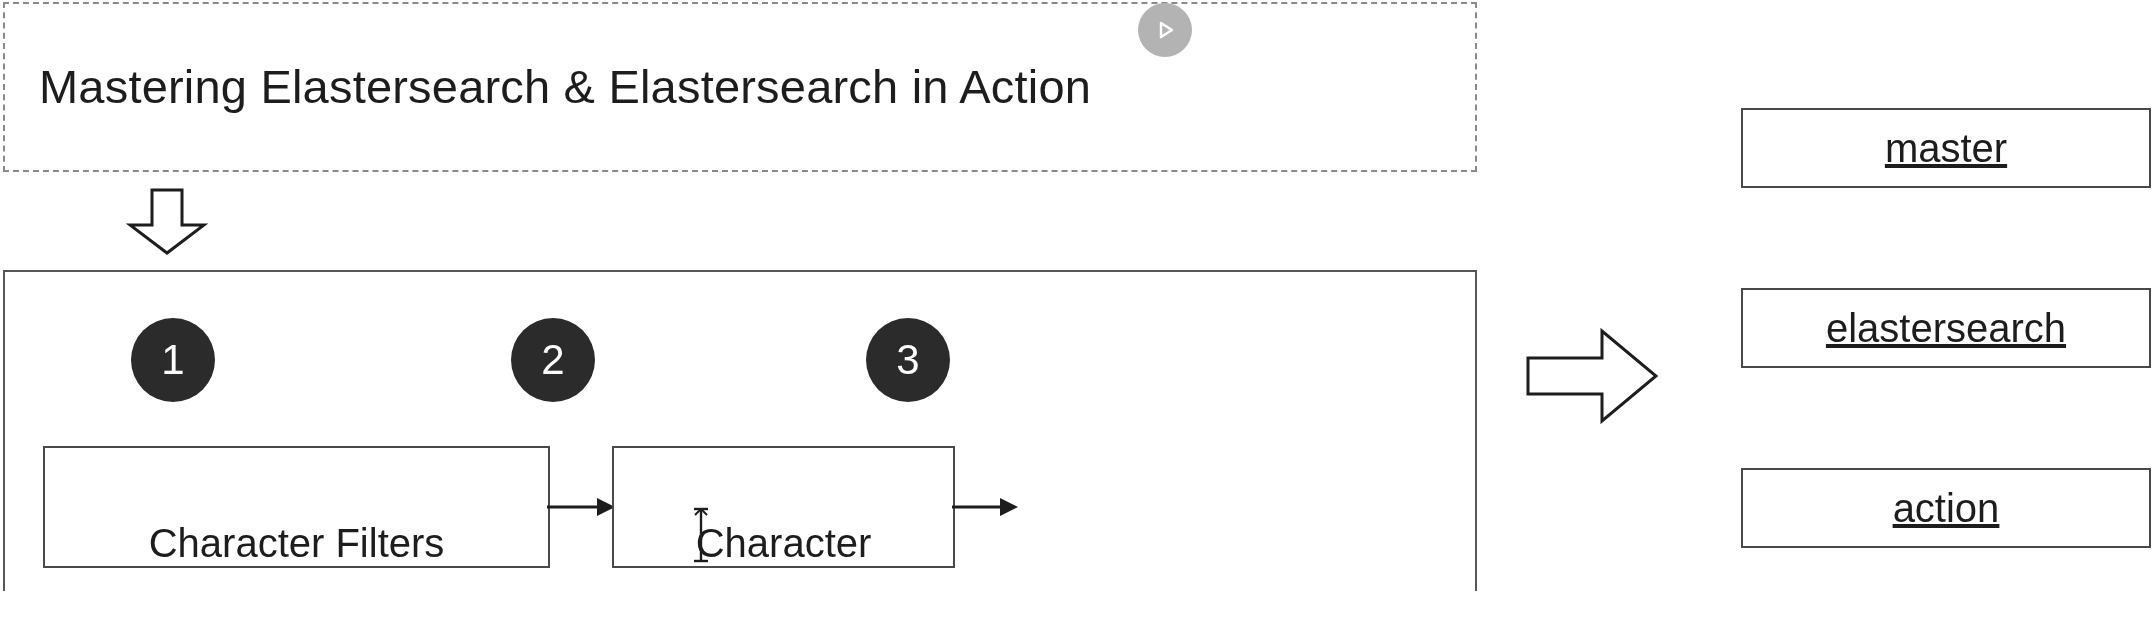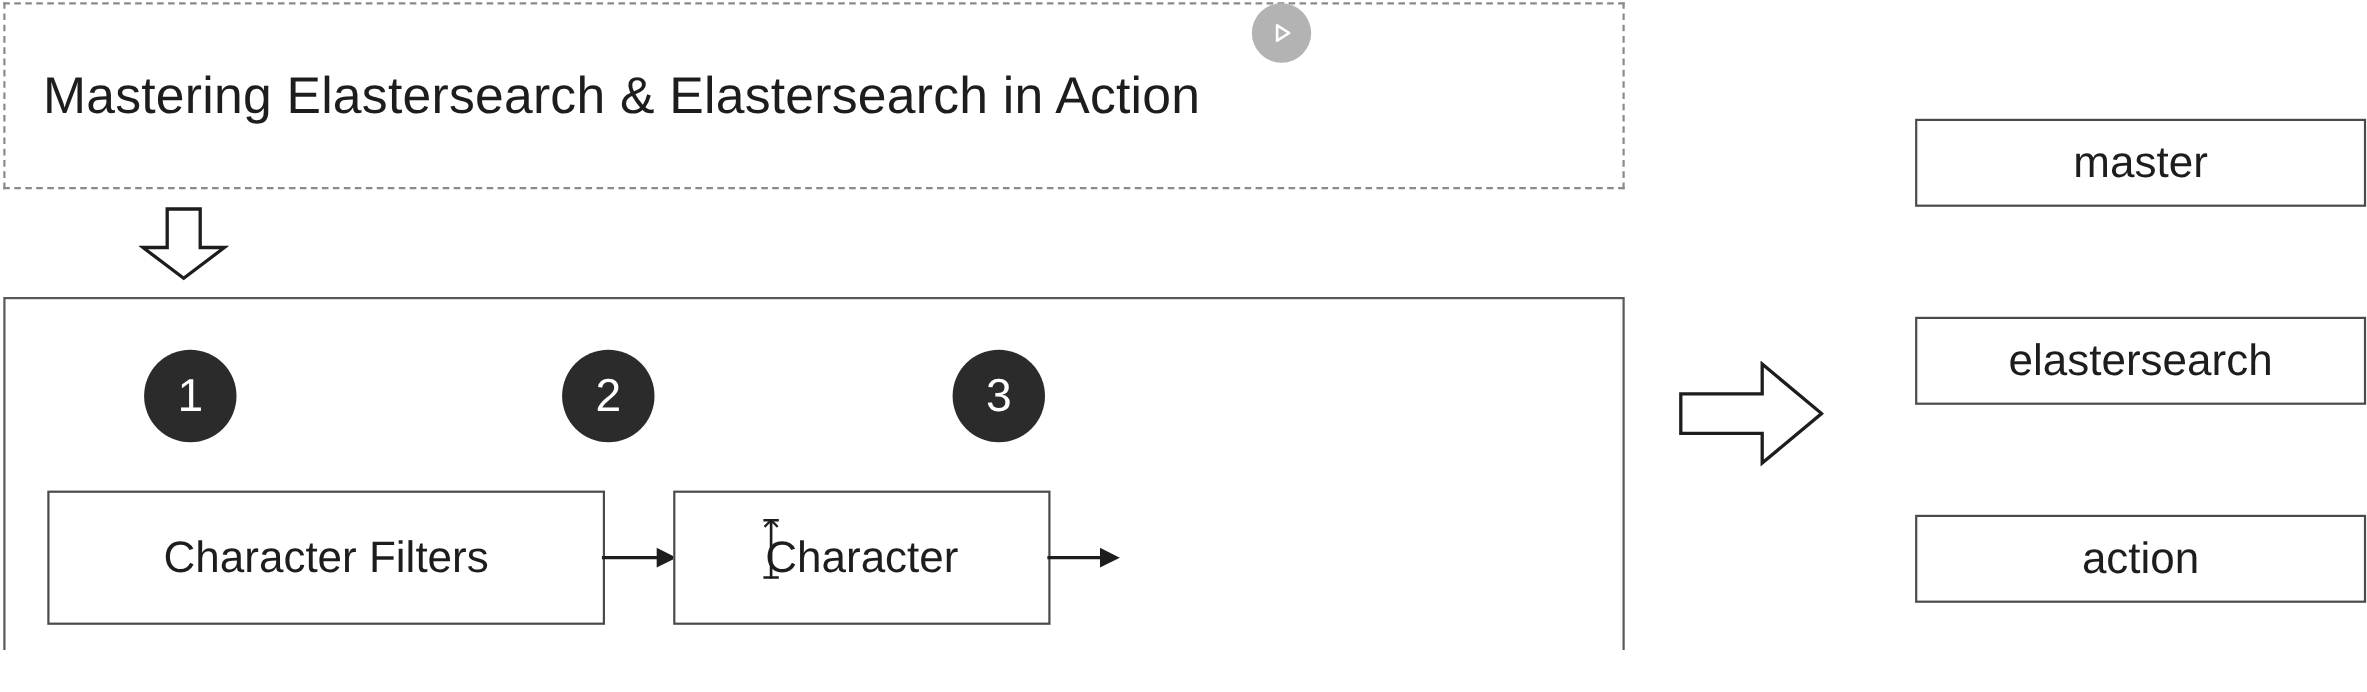--- a/index.html
+++ b/index.html
@@ -95,21 +95,21 @@
   .c1 { left: 126px; top: 46px; }
   .c2 { left: 506px; top: 46px; }
   .c3 { left: 861px; top: 46px; }
 
   .stage-box {
     position: absolute;
     box-sizing: border-box;
     border: 2px solid #4a4a4a;
     background: #ffffff;
     display: flex;
-    align-items: center;
+    align-items: flex-end;
     justify-content: center;
     font-size: 40px;
     color: #1d1d1d;
     height: 122px;
     white-space: nowrap;
   }
   .s1 { left: 38px;  top: 174px; width: 507px; }
   .s2 { left: 607px; top: 174px; width: 343px; }
   .s3 { left: 1010px; top: 174px; width: 415px; }
 
@@ -147,20 +147,21 @@
     height: 80px;
     box-sizing: border-box;
     border: 2px solid #4a4a4a;
     background: #ffffff;
     display: flex;
     align-items: center;
     justify-content: center;
     font-size: 40px;
     color: #1d1d1d;
     white-space: nowrap;
+    text-decoration: underline;
   }
   .t1 { top: 108px; }
   .t2 { top: 288px; }
   .t3 { top: 468px; }
 </style>
 </head>
 <body>
 
 <div id="canvas">
 

